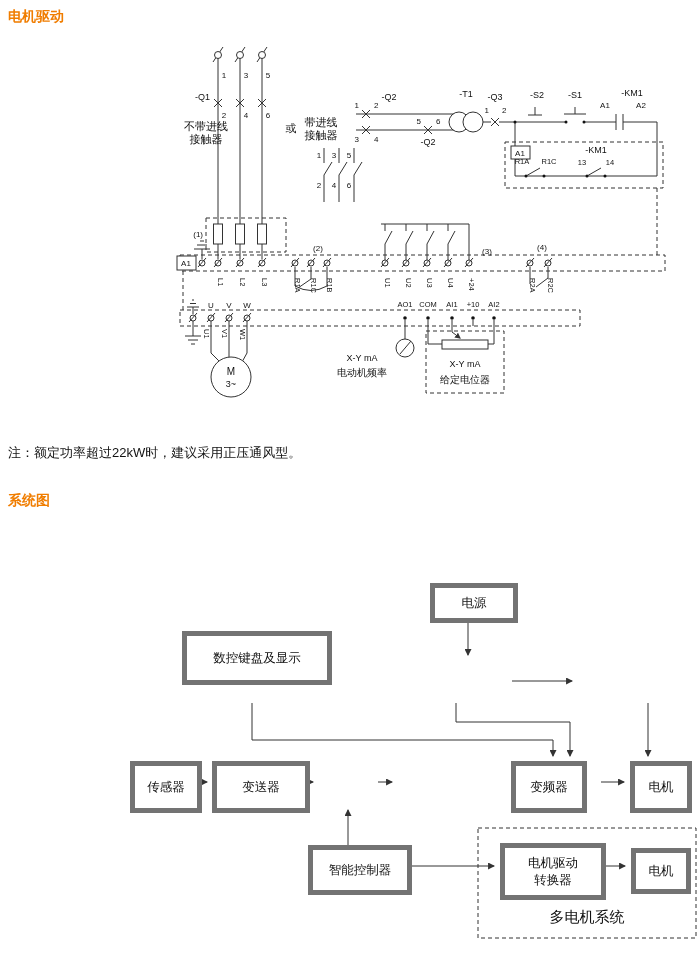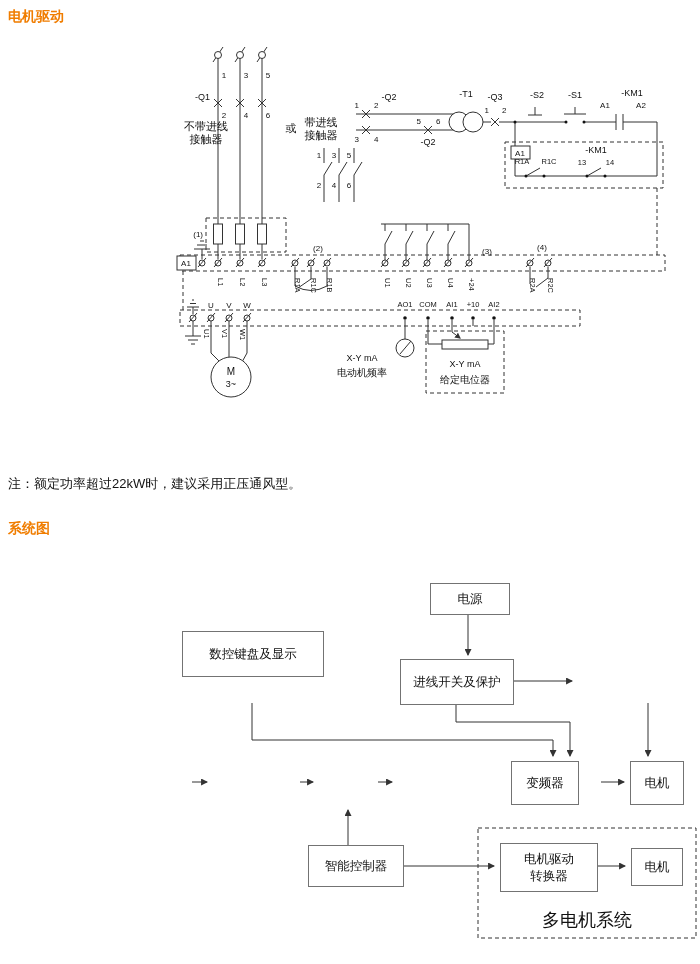--- a/index.html
+++ b/index.html
@@ -1,36 +1,36 @@
 <!DOCTYPE html>
 <html><head>
 <meta charset="utf-8">
 <style>
   html,body{margin:0;padding:0}
   body{width:700px;height:964px;background:#fff;font-family:"Liberation Sans","DejaVu Sans",sans-serif}
   .page{position:relative;width:700px;height:964px;background:#fff;overflow:hidden}
   .heading{position:absolute;left:8px;font-size:14px;font-weight:bold;color:#f07d00;margin:0}
   #schematic-title{top:8px}
-  #system-title{top:520px}
-  .note{position:absolute;left:8px;top:475px;font-size:13px;color:#111;margin:0}
+  #system-title{top:492px}
+  .note{position:absolute;left:8px;top:444px;font-size:13px;color:#111;margin:0}
   svg{position:absolute;left:0}
   #schematic-svg{top:30px}
   #system-svg{top:560px}
   svg text{fill:#111;font-family:"Liberation Sans","DejaVu Sans",sans-serif}
   .t7{font-size:7.5px}
   .t8{font-size:8px}
   .t9{font-size:9px}
   .t10{font-size:10px}
   .t11{font-size:11px}
   .wire{stroke:#333;stroke-width:1;fill:none}
   .dash{stroke:#333;stroke-width:1;fill:none;stroke-dasharray:4 3}
   .comp{stroke:#333;stroke-width:1;fill:#fff}
   .dot{fill:#111;stroke:none}
-  .sysbox{position:absolute;border:1px solid #737373;background:#fff;display:flex;flex-direction:column;align-items:center;justify-content:center;text-align:center;font-size:12.5px;color:#111;line-height:1.3;z-index:2}
-  .syslabel{position:absolute;font-size:18px;color:#111;text-align:center;z-index:2}
+  .sysbox{position:absolute;border:5px solid #737373;background:#fff;display:flex;flex-direction:column;align-items:center;justify-content:center;text-align:center;font-size:12.5px;color:#111;line-height:1.3;z-index:2}
+  .syslabel{position:absolute;font-size:15px;color:#111;text-align:center;z-index:2}
 </style>
 </head>
 <body>
 
 <div class="page">
 
   <h2 class="heading" id="schematic-title">电机驱动</h2>
 
   <svg id="schematic-svg" width="700" height="430" viewBox="0 0 700 430">
     <defs>
@@ -355,22 +355,25 @@
     </g>
     <rect class="dash" x="478" y="828" width="218" height="110"></rect>
   </svg>
 
   <div class="sysbox" style="left:430px;top:583px;width:78px;height:30px">
     <span>电源</span>
   </div>
   <div class="sysbox" style="left:182px;top:631px;width:140px;height:44px">
     <span>数控键盘及显示</span>
   </div>
-  <div class="sysbox" style="left:400px;top:659px;width:112px;height:44px">
-    <span>进线开关及保护</span>
+  <div class="sysbox" style="left:130px;top:761px;width:62px;height:42px">
+    <span>传感器</span>
+  </div>
+  <div class="sysbox" style="left:212px;top:761px;width:88px;height:42px">
+    <span>变送器</span>
   </div>
   <div class="sysbox" style="left:511px;top:761px;width:66px;height:42px">
     <span>变频器</span>
   </div>
   <div class="sysbox" style="left:630px;top:761px;width:52px;height:42px">
     <span>电机</span>
   </div>
   <div class="sysbox" style="left:500px;top:843px;width:96px;height:47px">
     <span>电机驱动</span>
     <span>转换器</span>

